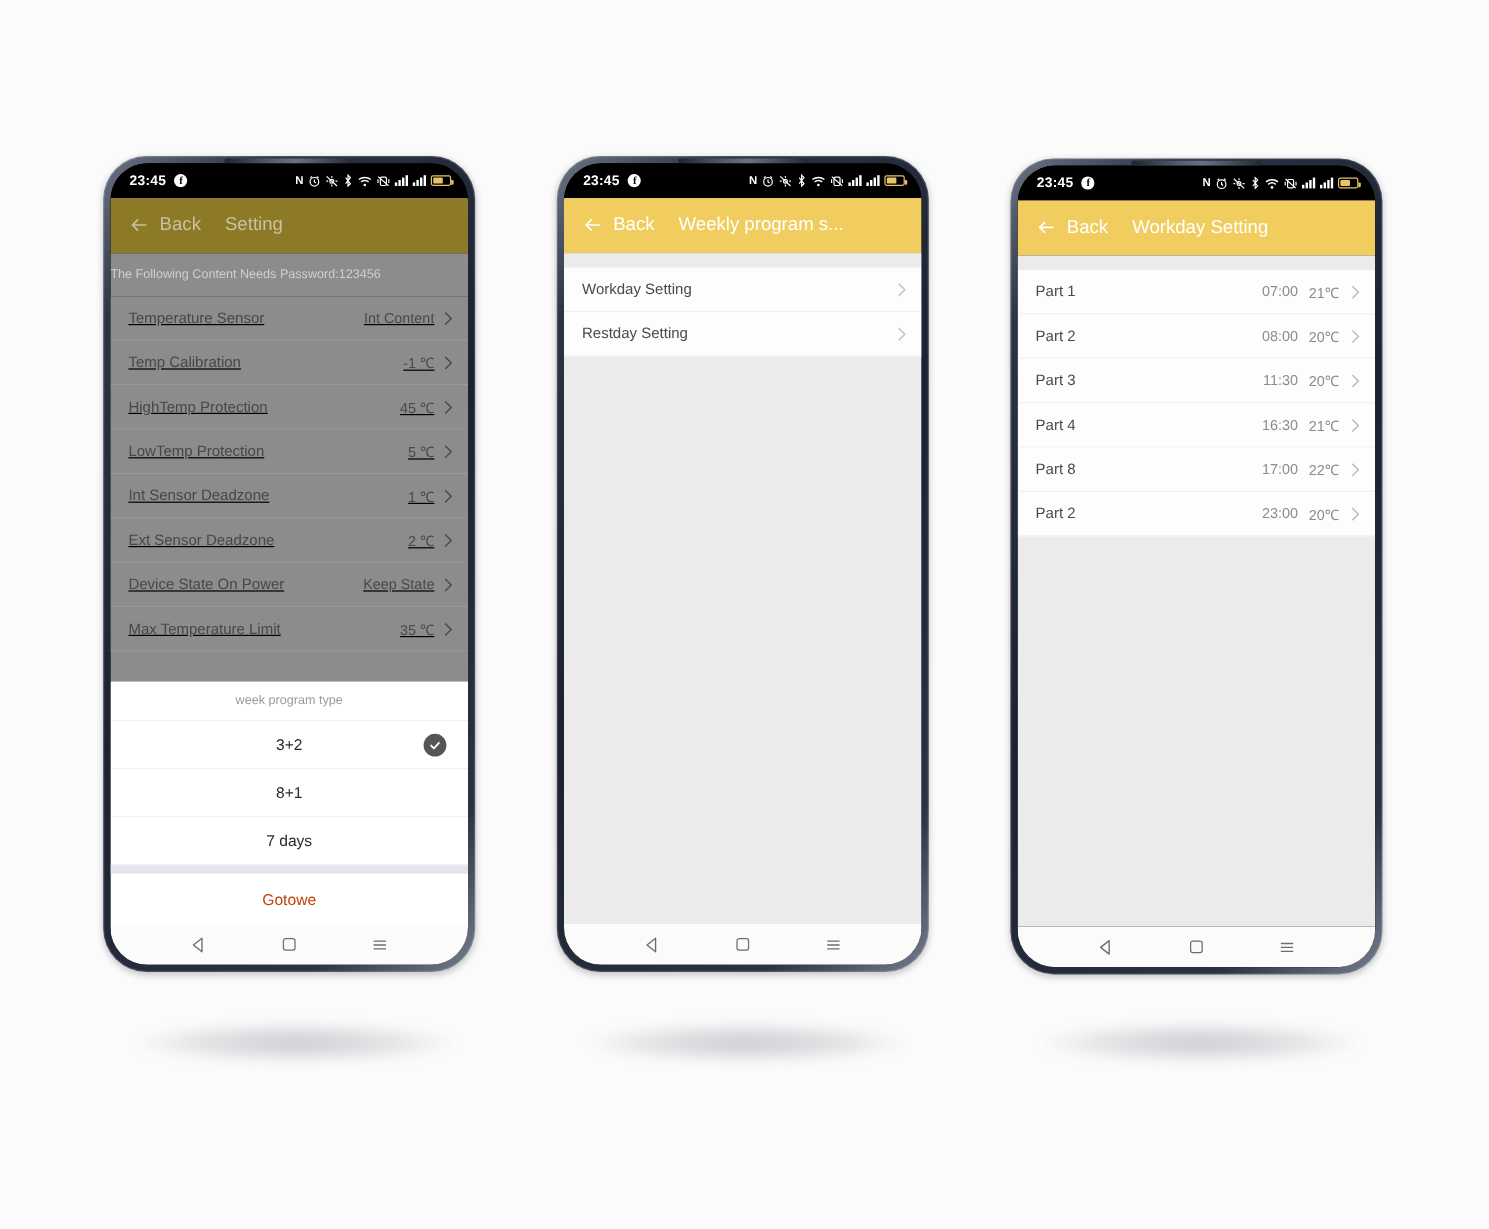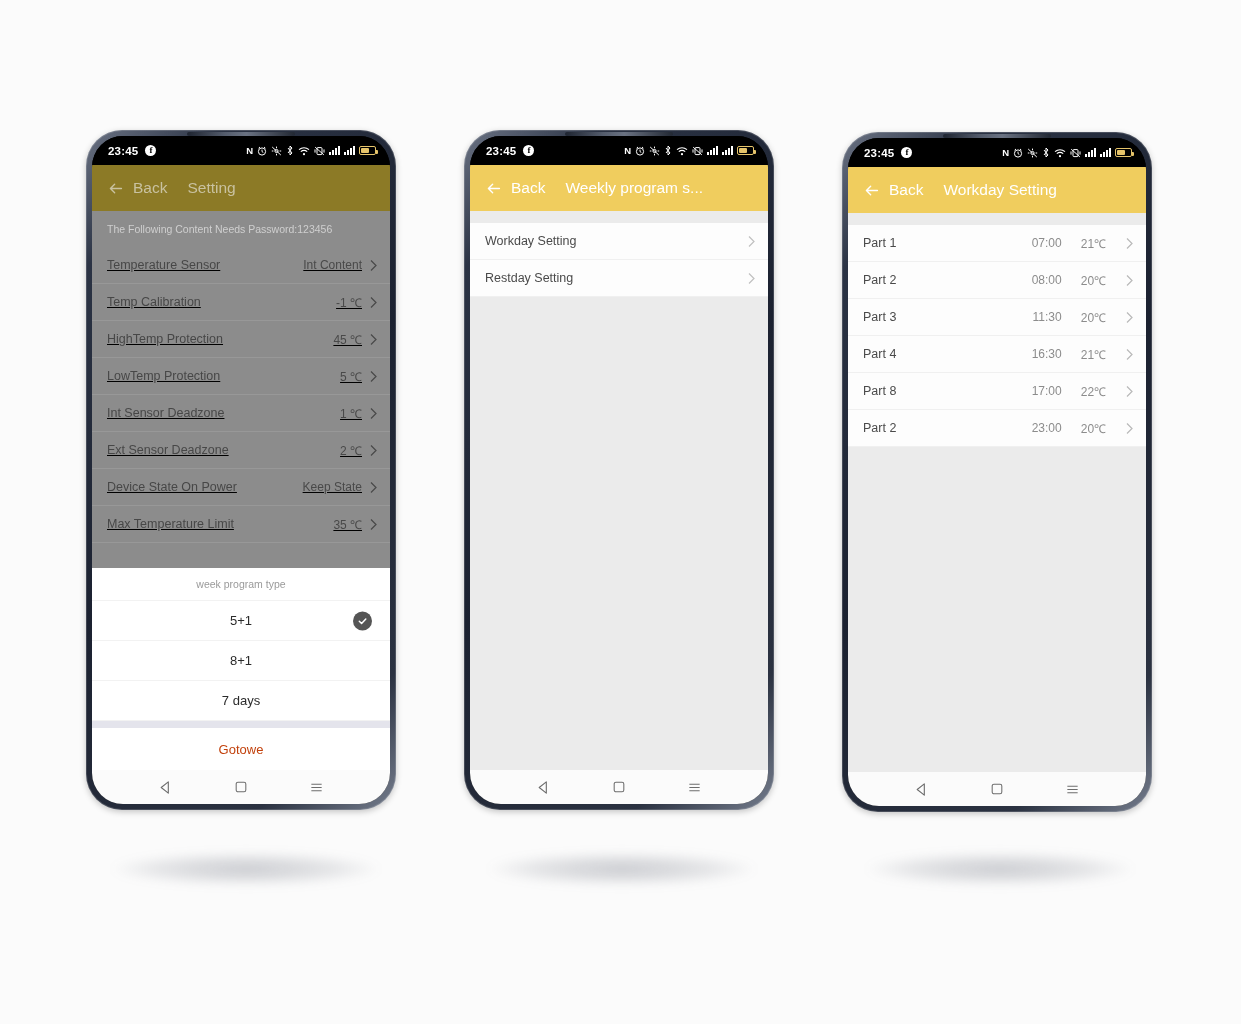--- a/index.html
+++ b/index.html
@@ -71,21 +71,21 @@
     width:2px; height:4px; background:#e6c46a; border-radius:0 1px 1px 0;
   }
   .batt b{ display:block; height:100%; width:62%; background:#e6c46a; border-radius:1px; }
 
   
   .appbar{
     height:46px; background:#f0cd5e; color:#fff;
     display:flex; align-items:center; flex:0 0 auto; position:relative;
   }
   .appbar .back{
-    display:flex; align-items:flex-end; gap:9px;
+    display:flex; align-items:flex-start; gap:9px;
     padding-left:15px; font-size:15.5px;
   }
   .arrow-l{ width:17px; height:17px; display:block; }
   .appbar .title{
     font-size:15.5px; padding-left:20px;
     white-space:nowrap; overflow:hidden;
   }
 
   
   .body{ flex:1 1 auto; background:#ebebeb; position:relative; overflow:hidden; }
@@ -97,21 +97,21 @@
     border-bottom:1px solid #f0f0f0;
   }
   .row .label{ font-size:12.5px; color:#4a4a4a; flex:1 1 auto; }
   .row .val{ font-size:12px; color:#8c8c8c; display:flex; align-items:center; gap:7px; }
   .chev{ width:9px; height:13px; flex:0 0 auto; }
 
   
   .dim .appbar{ background:#8c7a26; color:#c9c2a0; }
   .dim .hint{
     height:36px; background:#8c8c8c; color:#cfcfcf;
-    display:flex; align-items:center; padding-left:15px; font-size:10.5px;
+    display:flex; align-items:center; font-size:10.5px;
   }
   .dim .body{ background:#8c8c8c; }
   .dim .row{ background:#8c8c8c; border-bottom:1px solid #989898;text-decoration:underline; }
   .dim .row .label{ color:#474747; }
   .dim .row .val{ color:#494949; }
 
   .sheet{
     position:absolute; left:0; right:0; bottom:0; background:#fff;
     z-index:5;
   }
@@ -136,21 +136,21 @@
   }
 
   
   .navbar{
     height:34px; background:#fbfbfb; flex:0 0 auto;
     display:flex; align-items:center; justify-content:space-around;
     padding:0 36px;
   }
   .navbar svg{ display:block; }
 
-  .pt-row .val{ gap:19px; }
+  .pt-row .val{ gap:9px; }
   .pt-time{ font-size:12px; color:#8c8c8c; }
   .pt-temp{ font-size:12px; color:#8c8c8c; }
 </style>
 </head>
 <body>
 
 <div class="stage">
 
   <div class="shadow" style="left:112px;  top:852px; width:268px;"></div>
   <div class="shadow" style="left:488px;  top:852px; width:268px;"></div>
@@ -290,21 +290,21 @@
               <span>35  ℃</span>
             <svg class="chev" viewBox="0 0 9 13">
                 <path d="M2 1.5 7 6.5 2 11.5" stroke="currentColor" stroke-width="1.2" fill="none"></path>
               </svg>
             </span>
         </div>
 
         <div class="sheet">
           <div class="sheet-title">week program type</div>
           <div class="opt">
-            <span>5+1</span>
+            <span>3+2</span>
             <span class="tick">
               <svg width="11" height="11" viewBox="0 0 12 12">
                   <path d="M2.5 6.3 5 8.8 9.6 3.8" stroke="#fff" stroke-width="1.6" fill="none" stroke-linecap="round" stroke-linejoin="round"></path>
                 </svg>
             </span>
           </div>
           <div class="opt">
             <span>8+1</span>
           </div>
           <div class="opt">

